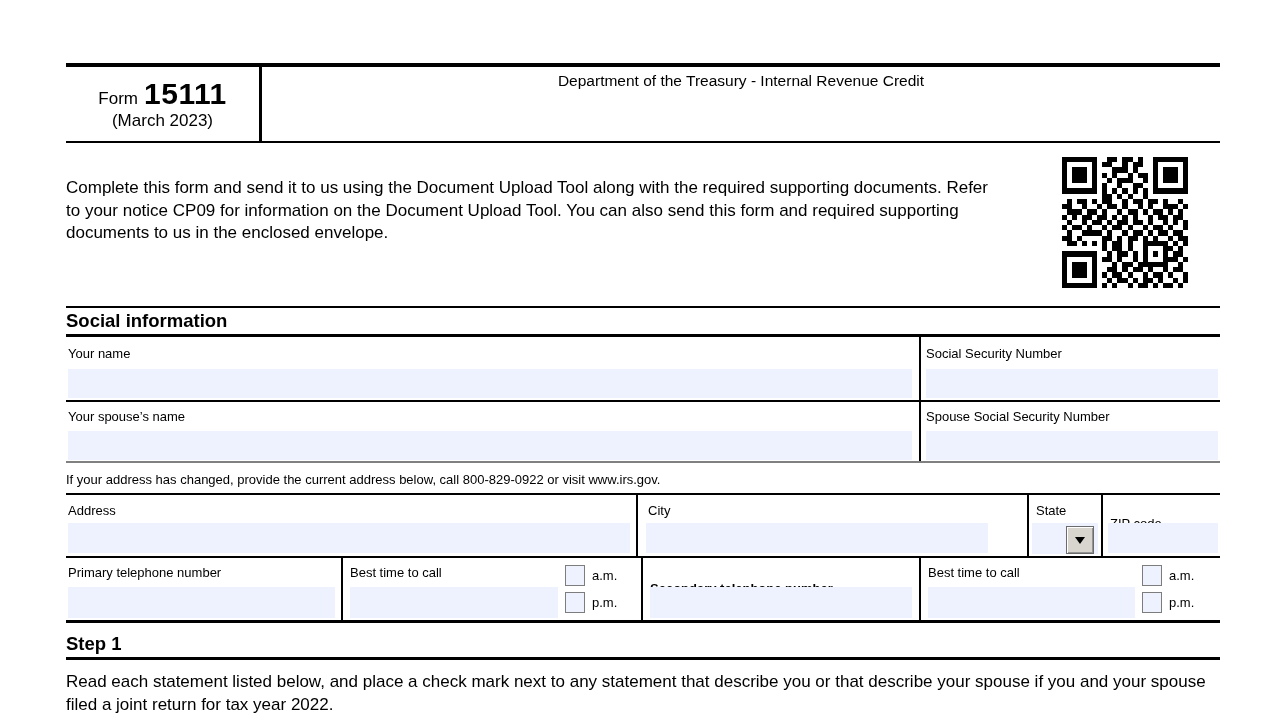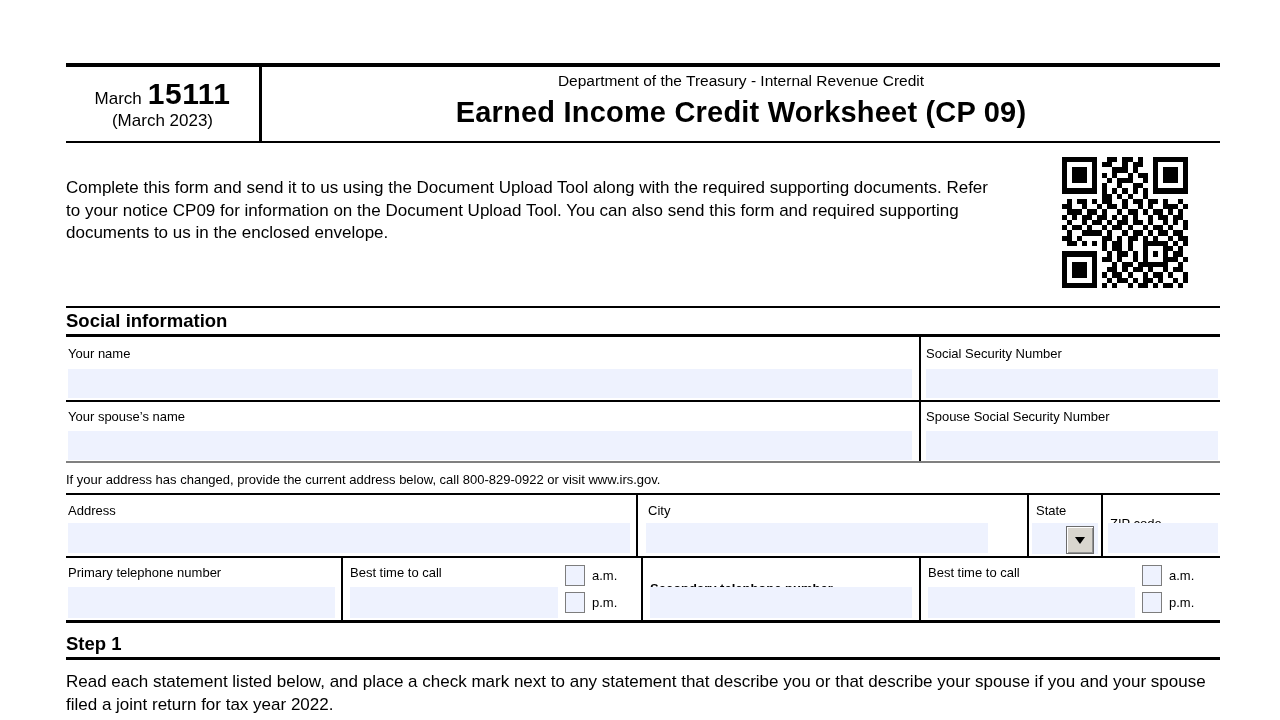--- a/index.html
+++ b/index.html
@@ -48,31 +48,30 @@
 </style>
 </head>
 <body>
 
 <div class="page">
 
   <div class="rule" style="left:66px; top:63px; width:1154px; height:4px;"></div>
 
   <div class="form-no-block">
     <div class="form-no-line1">
-      <span class="form-word">March</span>
+      <span class="form-word">Form</span>
       <span class="form-number">15111</span>
     </div>
     <div class="form-rev">(March 2023)</div>
   </div>
 
   <div class="rule" style="left:259px; top:67px; width:3px; height:74px;"></div>
 
   <div class="head-right">
     <div class="agency">Department of the Treasury - Internal Revenue Credit</div>
-    <div class="form-title">Earned Income Credit Worksheet (CP 09)</div>
   </div>
 
   <div class="rule" style="left:66px; top:141px; width:1154px; height:2px;"></div>
 
   <div class="intro">Complete this form and send it to us using the Document Upload Tool along with the required supporting documents. Refer to your notice CP09 for information on the Document Upload Tool. You can also send this form and required supporting documents to us in the enclosed envelope.</div>
 
   <div class="qr">
     <svg viewBox="0 0 25 25" fill="#000" preserveAspectRatio="none">
         <rect x="0" y="0" width="1" height="1"></rect>
         <rect x="1" y="0" width="1" height="1"></rect>

